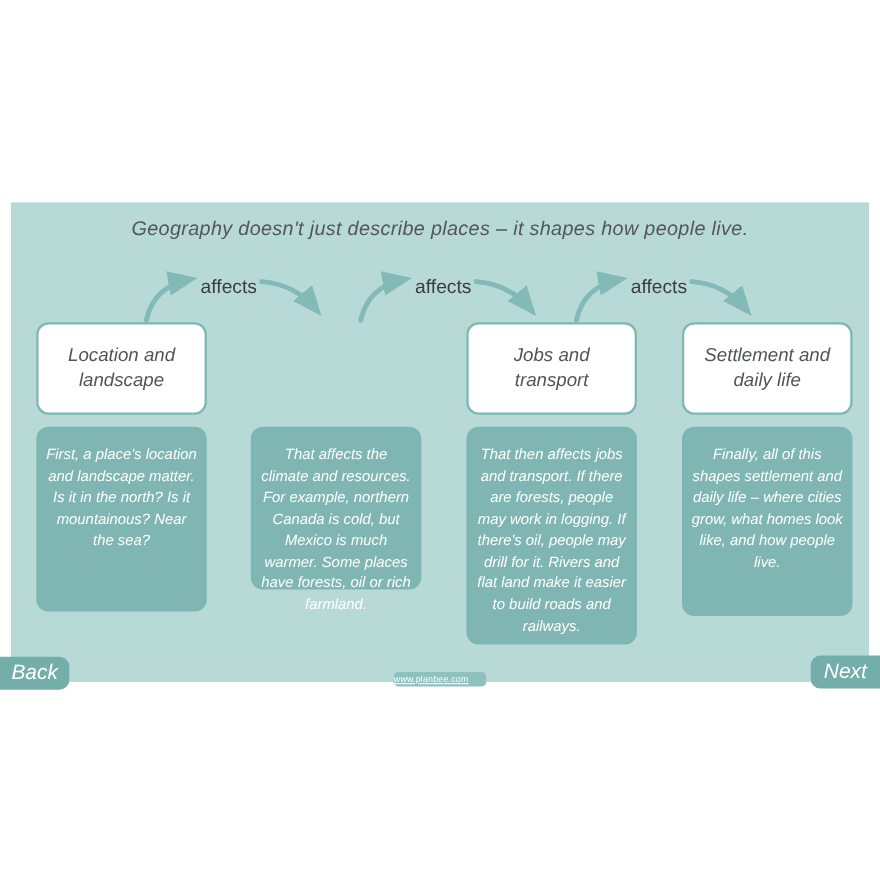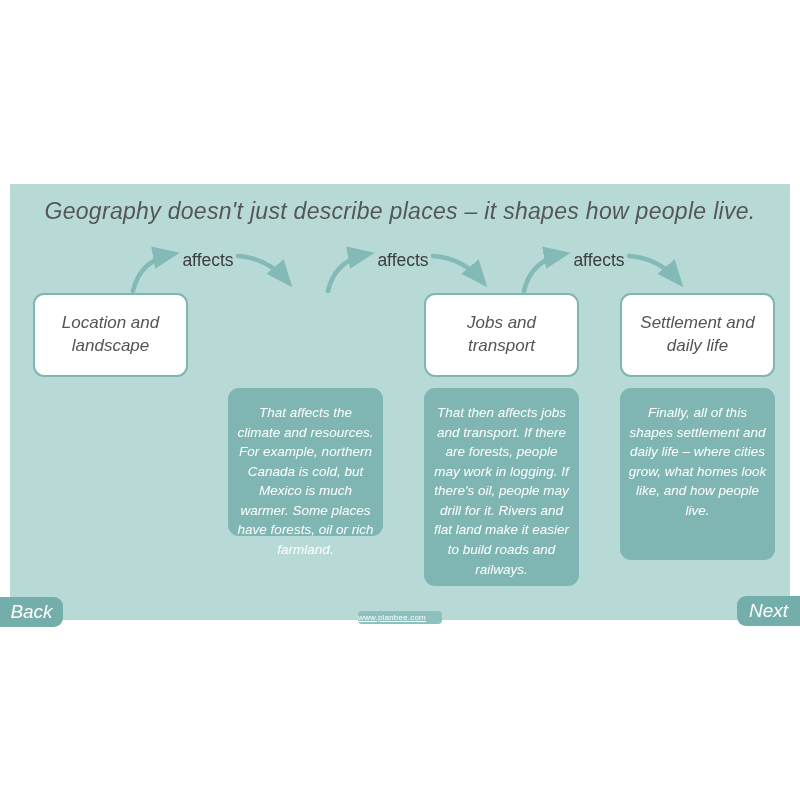--- a/index.html
+++ b/index.html
@@ -1,21 +1,21 @@
 <!DOCTYPE html>
 <html style="--slide-bg: #b7dad7; --teal: #7fb6b3; --button-bg: #74aeab; --badge-bg: #8ec1be; --title-color: #545658; --heading-color: #525456; --affects-color: #3b3d3e; --arrow-color: #83b9b6;"><head>
 <meta charset="utf-8">
 <style>
   html,body{margin:0;padding:0;background:#ffffff;}
   .page{position:relative;width:800px;height:800px;background:#ffffff;overflow:hidden;
         font-family:"Liberation Sans",sans-serif;}
   .slide{position:absolute;left:10px;top:184px;width:780px;height:436px;
          background:var(--slide-bg,#b7dad7);}
   .title{position:absolute;left:0;top:14px;width:100%;text-align:center;
-         font-style:italic;font-size:23px;letter-spacing:.3px;color:var(--title-color,#545658);}
+         font-style:italic;font-size:18px;letter-spacing:.3px;color:var(--title-color,#545658);}
   .affects{position:absolute;top:66px;width:120px;margin-left:-60px;text-align:center;
            font-size:17.5px;color:var(--affects-color,#3b3d3e);}
   .arrows{position:absolute;left:0;top:0;width:780px;height:436px;pointer-events:none;}
   .col-head{position:absolute;top:109px;width:155px;height:84px;box-sizing:border-box;
             background:#ffffff;border:2px solid var(--teal,#7fb6b3);border-radius:11px;
             display:flex;align-items:center;justify-content:center;text-align:center;
             font-style:italic;font-size:17px;line-height:1.35;color:var(--heading-color,#525456);
             padding:4px 8px;}
   .col-body{position:absolute;top:204px;width:155px;box-sizing:border-box;
             background:var(--teal,#7fb6b3);border-radius:11px;
@@ -61,20 +61,23 @@
     <div class="col-head" style="left:23px">
       <span>Location and landscape</span>
     </div>
     <div class="col-head" style="left:414px">
       <span>Jobs and transport</span>
     </div>
     <div class="col-head" style="left:610px">
       <span>Settlement and daily life</span>
     </div>
 
+    <div class="col-body" style="left:23px;height:168px">
+      <span>First, a place's location and landscape matter. Is it in the north? Is it mountainous? Near the sea?</span>
+    </div>
     <div class="col-body" style="left:218px;height:148px">
       <span>That affects the climate and resources. For example, northern Canada is cold, but Mexico is much warmer. Some places have forests, oil or rich farmland.</span>
     </div>
     <div class="col-body" style="left:414px;height:198px">
       <span>That then affects jobs and transport. If there are forests, people may work in logging. If there's oil, people may drill for it. Rivers and flat land make it easier to build roads and railways.</span>
     </div>
     <div class="col-body" style="left:610px;height:172px">
       <span>Finally, all of this shapes settlement and daily life – where cities grow, what homes look like, and how people live.</span>
     </div>
 

